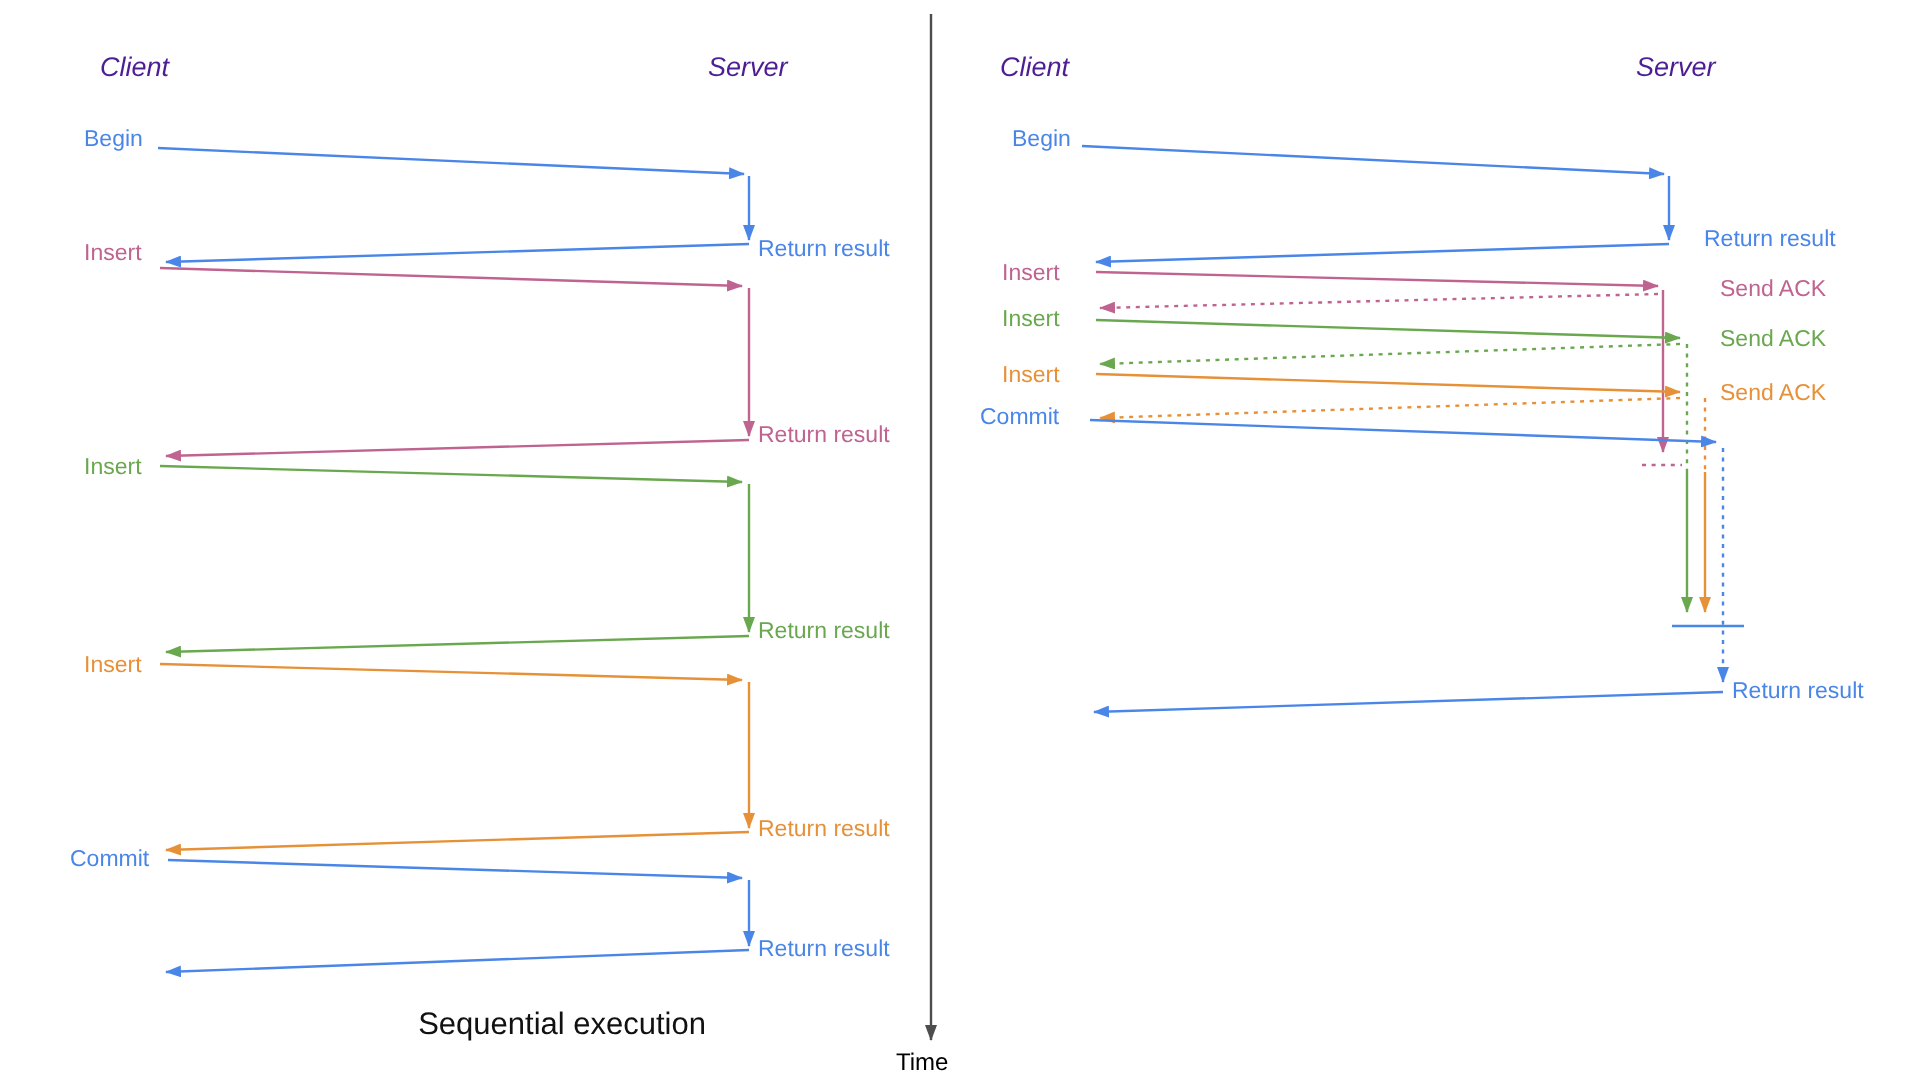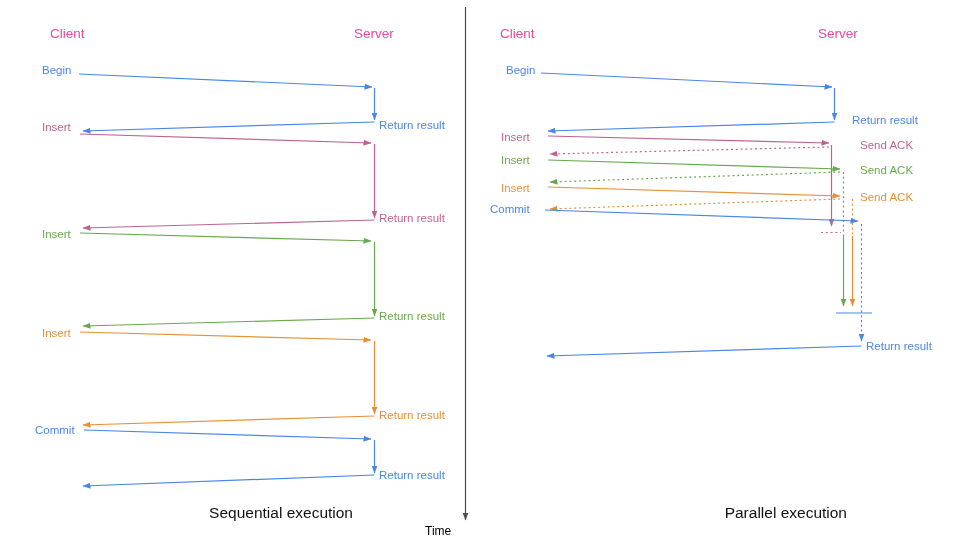--- a/index.html
+++ b/index.html
@@ -1,29 +1,29 @@
 <!DOCTYPE html>
 <html><head>
 <meta charset="utf-8">
 <style>
   html,body{margin:0;padding:0;background:#ffffff;}
   body{width:960px;height:540px;overflow:hidden;font-family:"Liberation Sans",sans-serif;}
   .canvas{position:relative;width:960px;height:540px;background:#fff;}
   #diagram-svg{position:absolute;left:0;top:0;width:960px;height:540px;}
   .msg-label{position:absolute;font-size:11.5px;line-height:13px;white-space:nowrap;text-align:right;}
-  .lane-header{position:absolute;font-size:13.5px;line-height:15px;color:#ec4899;}
+  .lane-header{position:absolute;font-style:italic;font-size:13.5px;line-height:15px;color:#4c1d95;}
   .panel-title{position:absolute;font-size:15.5px;line-height:18px;color:#111;width:240px;text-align:right;}
   .time-label{position:absolute;font-size:12px;line-height:13px;color:#000;}
   .h-client-left{left:50px;top:26px;}
   .h-server-left{left:354px;top:26px;}
   .h-client-right{left:500px;top:26px;}
   .h-server-right{left:818px;top:26px;}
   .title-left{left:113px;top:504px;}
   .title-right{left:607px;top:504px;}
-  .time-label{left:425px;top:525px;}
+  .time-label{left:448px;top:525px;}
 </style>
 </head>
 <body>
 
 <div class="canvas">
   <svg id="diagram-svg" xmlns="http://www.w3.org/2000/svg" viewBox="0 0 960 540">
       <defs>
         <marker id="arw-blue" viewBox="0 0 8 6" refX="7.5" refY="3" markerWidth="8" markerHeight="6" markerUnits="userSpaceOnUse" orient="auto">
           <path d="M0,0 L8,3 L0,6 Z" fill="#4a86e8"></path>
         </marker>
@@ -98,16 +98,15 @@
       <div class="msg-label" style="left: 490px; top: 203px; color: rgb(74, 134, 232);">Commit</div>
       <div class="msg-label" style="left: 866px; top: 340px; color: rgb(74, 134, 232);">Return result</div>
     </div>
 
   <div class="lane-header h-client-left">Client</div>
   <div class="lane-header h-server-left">Server</div>
   <div class="lane-header h-client-right">Client</div>
   <div class="lane-header h-server-right">Server</div>
 
   <div class="panel-title title-left">Sequential execution</div>
-  <div class="panel-title title-right">Parallel execution</div>
 
   <div class="time-label">Time</div>
 </div>
 
 </body></html>

